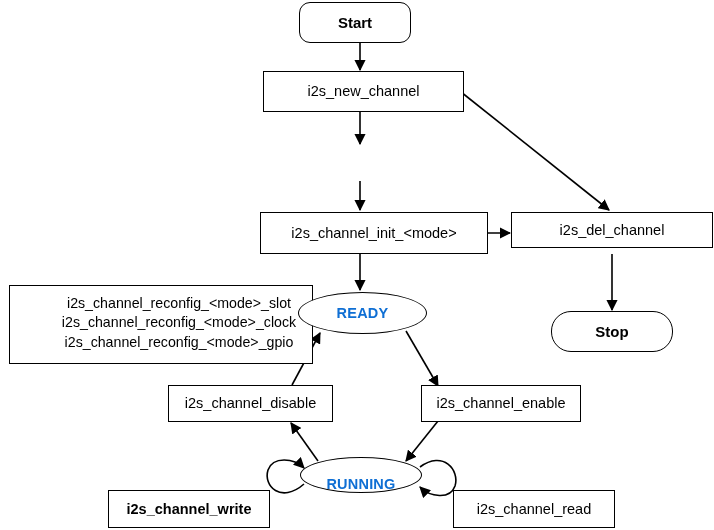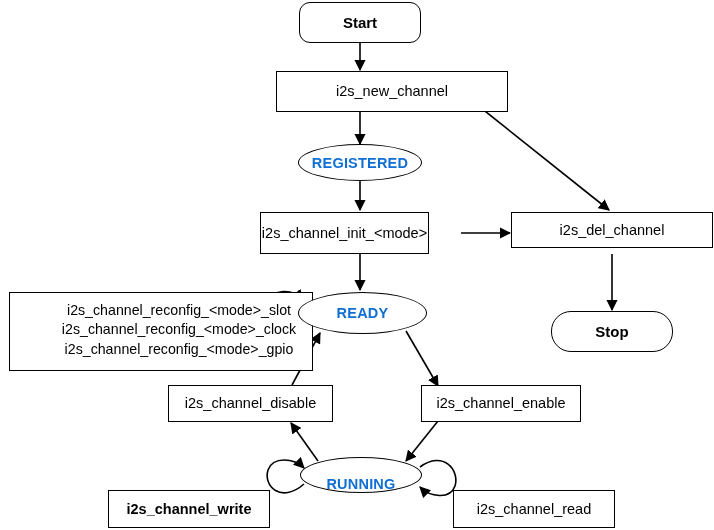--- a/index.html
+++ b/index.html
@@ -107,45 +107,42 @@
 
     <line x1="438" y1="421" x2="406" y2="461" stroke="#000000" stroke-width="1.6" marker-end="url(#ah)"></line>
 
     <line x1="318" y1="461" x2="291" y2="423" stroke="#000000" stroke-width="1.6" marker-end="url(#ah)"></line>
 
     <path d="M 304 484 C 281 504 263 486 268 470 C 273 456 294 458 304 468" fill="none" stroke="#000000" stroke-width="1.6" marker-end="url(#ah)"></path>
 
     <path d="M 420 467 C 443 450 460 470 455 486 C 450 500 430 497 420 487" fill="none" stroke="#000000" stroke-width="1.6" marker-end="url(#ah)"></path>
   </svg>
 
-  <div class="node terminator" style="left:299px; top:2px; width:122px; height:41px;">
+  <div class="node terminator" style="left:299px; top:2px; width:112px; height:41px;">
     <span>Start</span>
   </div>
 
-  <div class="node rect" style="left:276px; top:71px; width:232px; height:41px;justify-content:center;">
+  <div class="node rect" style="left:263px; top:71px; width:201px; height:41px;justify-content:center;">
     <span>i2s_new_channel</span>
   </div>
 
-  <div class="state" style="left:298px; top:144px; width:124px; height:37px;">
-    <span>REGISTERED</span>
-  </div>
 
-  <div class="node rect" style="left:260px; top:212px; width:169px; height:42px;">
+  <div class="node rect" style="left:260px; top:212px; width:228px; height:42px;">
     <span>i2s_channel_init_&lt;mode&gt;</span>
   </div>
 
   <div class="node rect" style="left:511px; top:212px; width:202px; height:36px;">
     <span>i2s_del_channel</span>
   </div>
 
   <div class="node terminator" style="left:551px; top:311px; width:122px; height:41px;border-radius:20px;">
     <span>Stop</span>
   </div>
 
-  <div class="node rect multiline" style="left:9px; top:292px; width:304px; height:79px;padding-left:36px;">
+  <div class="node rect multiline" style="left:9px; top:285px; width:304px; height:79px;padding-left:36px;">
     <span class="line">i2s_channel_reconfig_&lt;mode&gt;_slot</span>
     <span class="line">i2s_channel_reconfig_&lt;mode&gt;_clock</span>
     <span class="line">i2s_channel_reconfig_&lt;mode&gt;_gpio</span>
   </div>
 
   <div class="state" style="left:298px; top:292px; width:129px; height:42px;">
     <span>READY</span>
   </div>
 
   <div class="node rect" style="left:168px; top:385px; width:165px; height:37px;">

